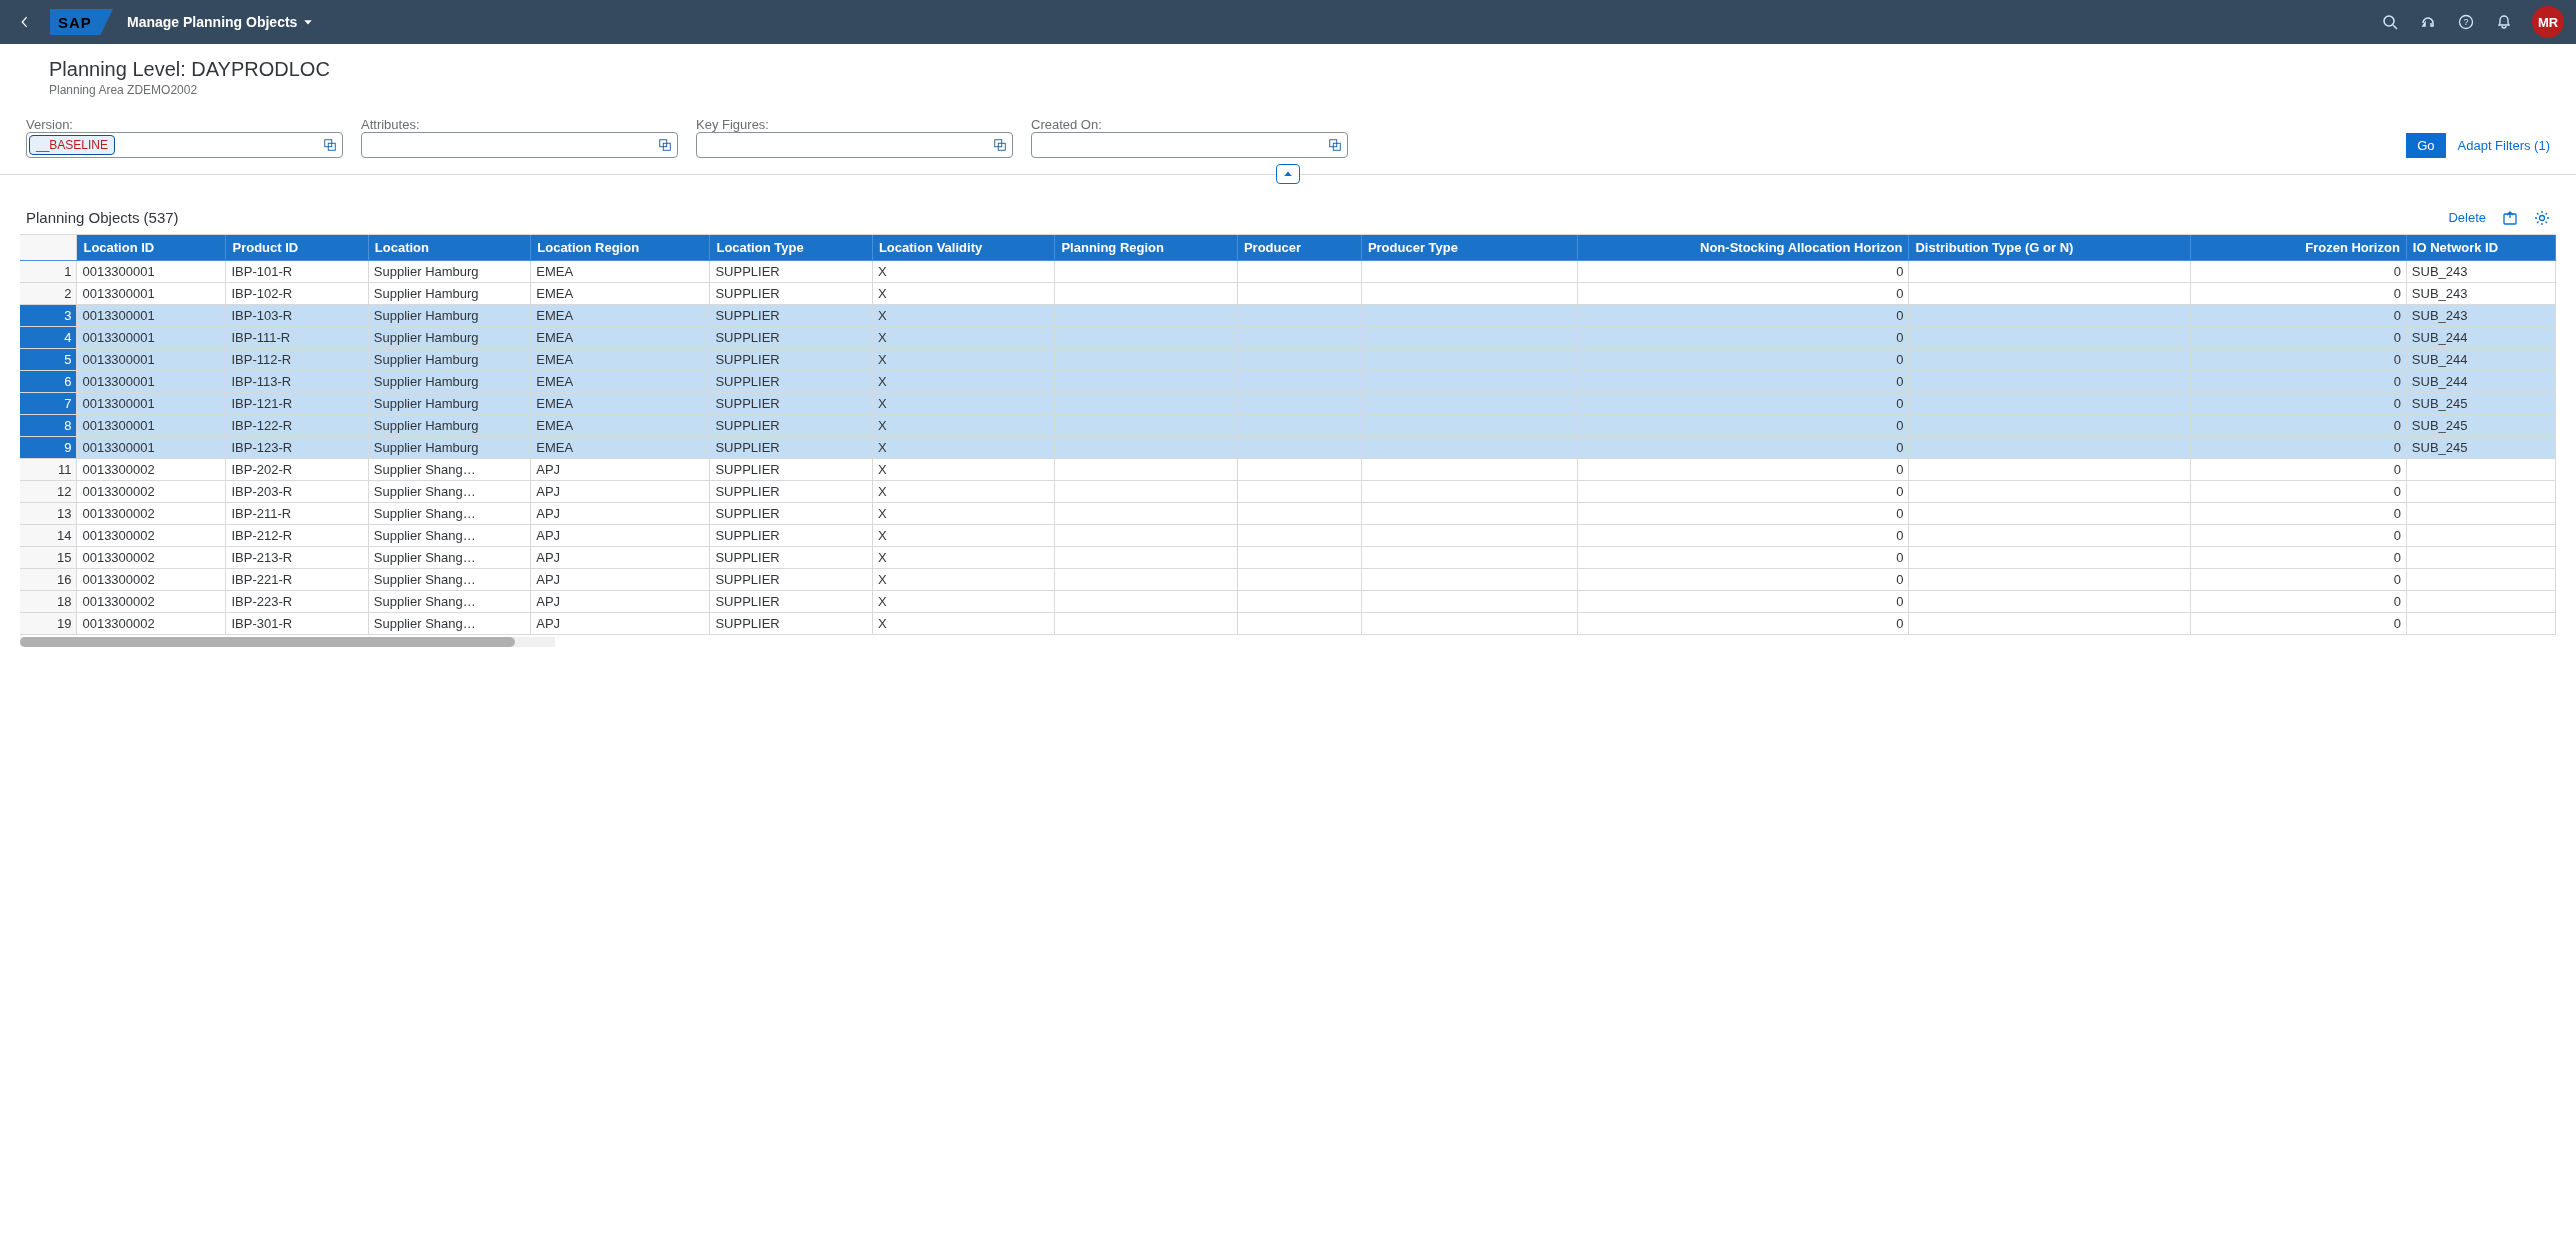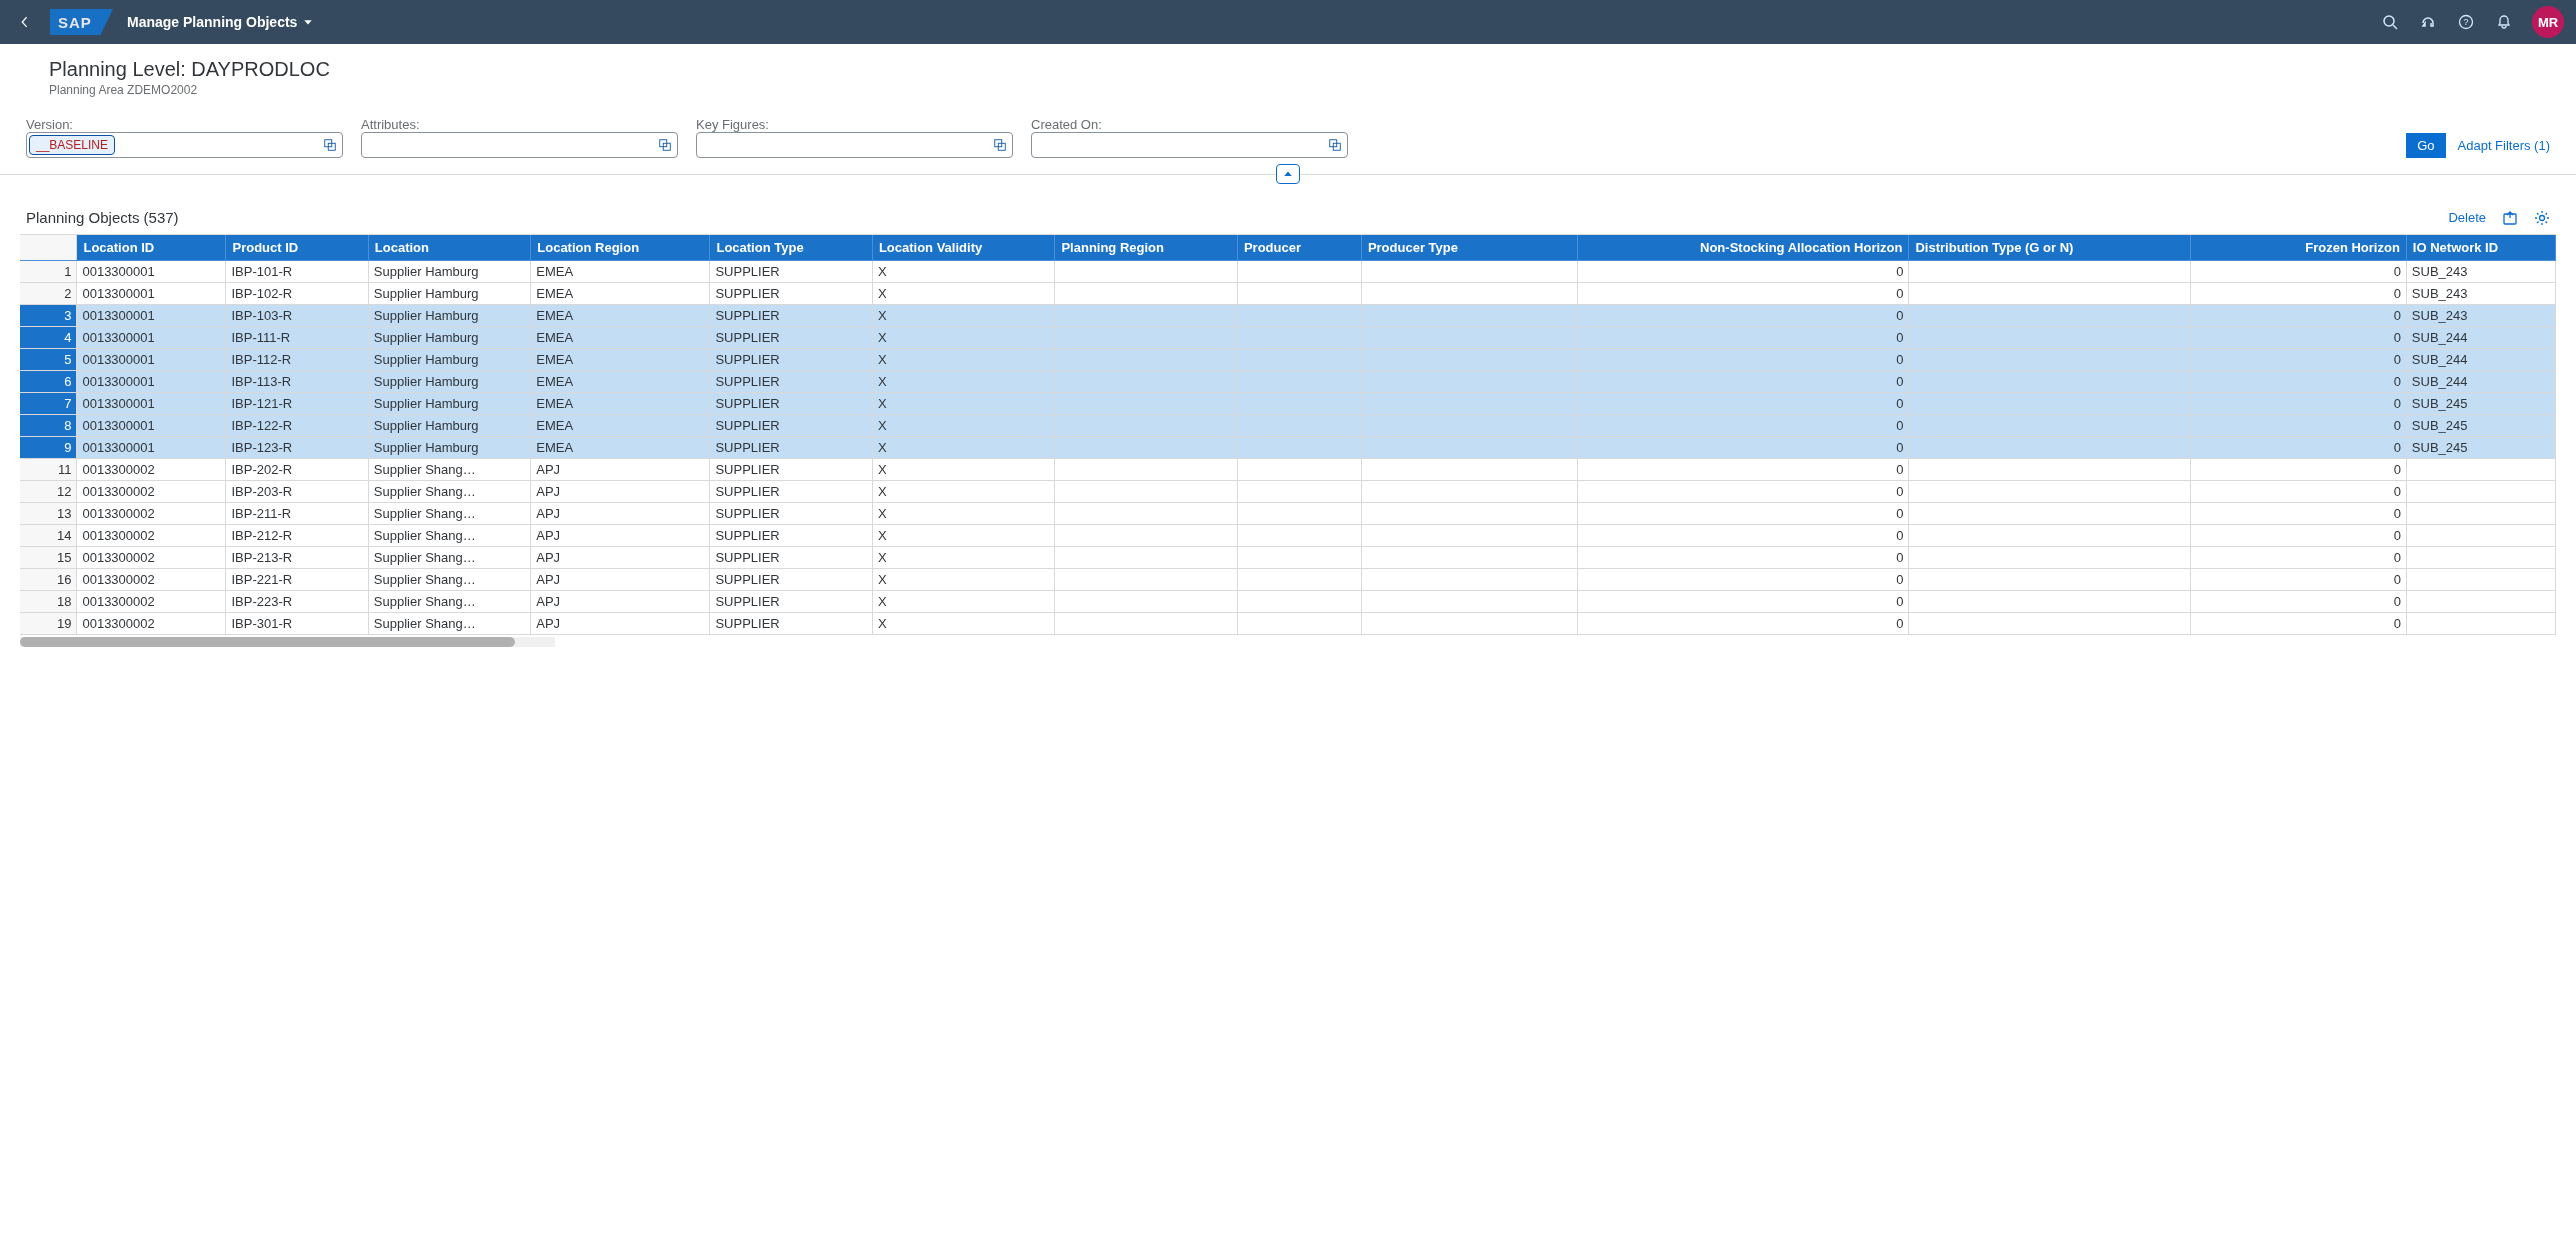--- a/index.html
+++ b/index.html
@@ -20,21 +20,21 @@
     color: #fff;
   }
   .shell-left { display: flex; align-items: center; gap: 14px; }
   .back-btn {
     width: 24px; height: 24px;
     display: flex; align-items: center; justify-content: center;
     cursor: pointer; color: #fff;
   }
   .sap-logo {
     background: #1870c5;
-    color: #e5e5e5;
+    color: #000000;
     font-weight: bold;
     font-size: 15px;
     letter-spacing: 1px;
     padding: 3px 10px 3px 8px;
     height: 26px;
     display: flex; align-items: center;
     clip-path: polygon(0 0, 100% 0, 80% 100%, 0 100%);
     width: 63px;
   }
   .app-title {
@@ -44,21 +44,21 @@
     cursor: pointer;
   }
   .shell-right { margin-left: auto; display: flex; align-items: center; gap: 18px; }
   .shell-icon {
     width: 20px; height: 20px; cursor: pointer;
     display: flex; align-items: center; justify-content: center;
     font-size: 16px; color: #d1e8ff;
   }
   .avatar {
     width: 32px; height: 32px; border-radius: 50%;
-    background: #be185d;
+    background: #b91c1c;
     color: #fff; font-size: 13px; font-weight: 600;
     display: flex; align-items: center; justify-content: center;
     cursor: pointer;
   }
   
   .object-header {
     padding: 14px 26px 4px 26px;
     margin-left: 23px;
   }
   .page-title { font-size: 20px; font-weight: 400; color: #32363a; }

